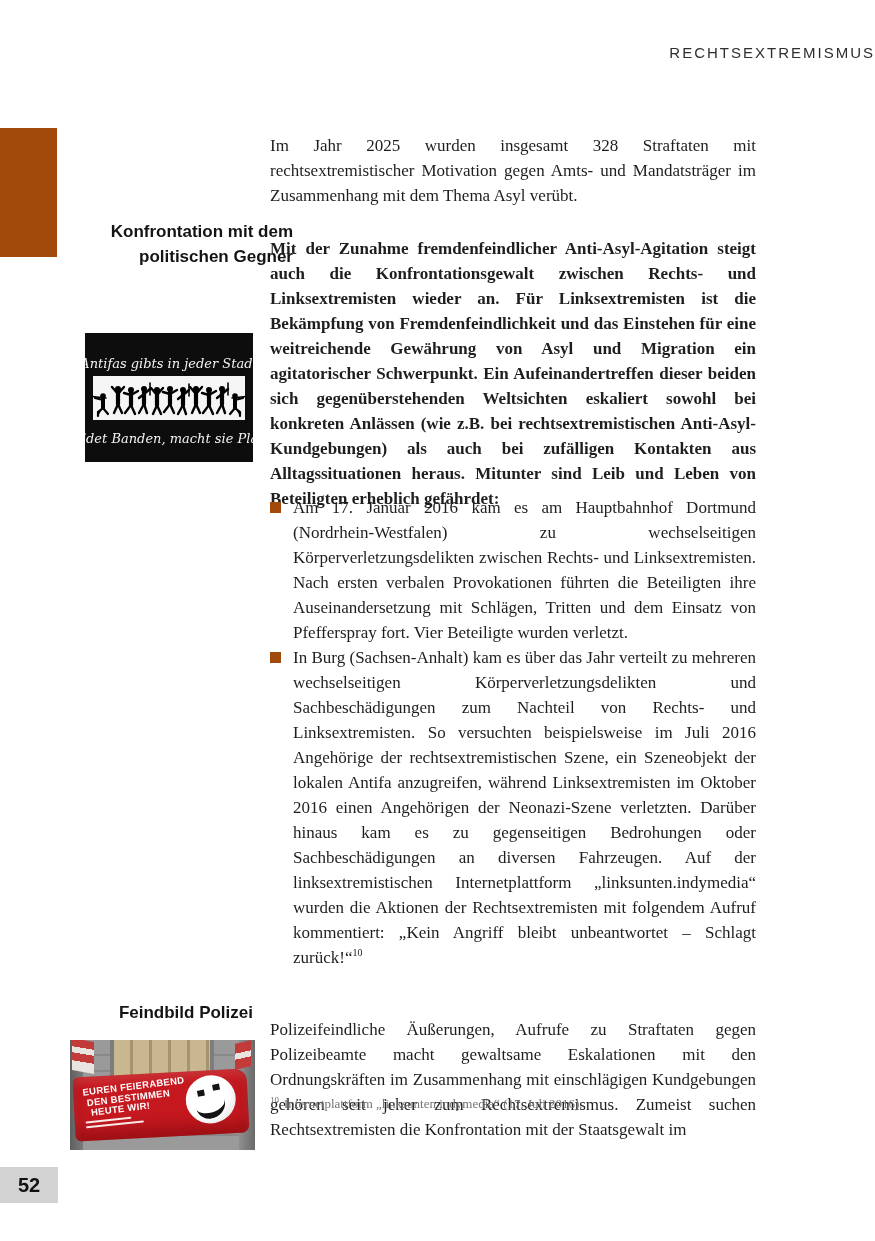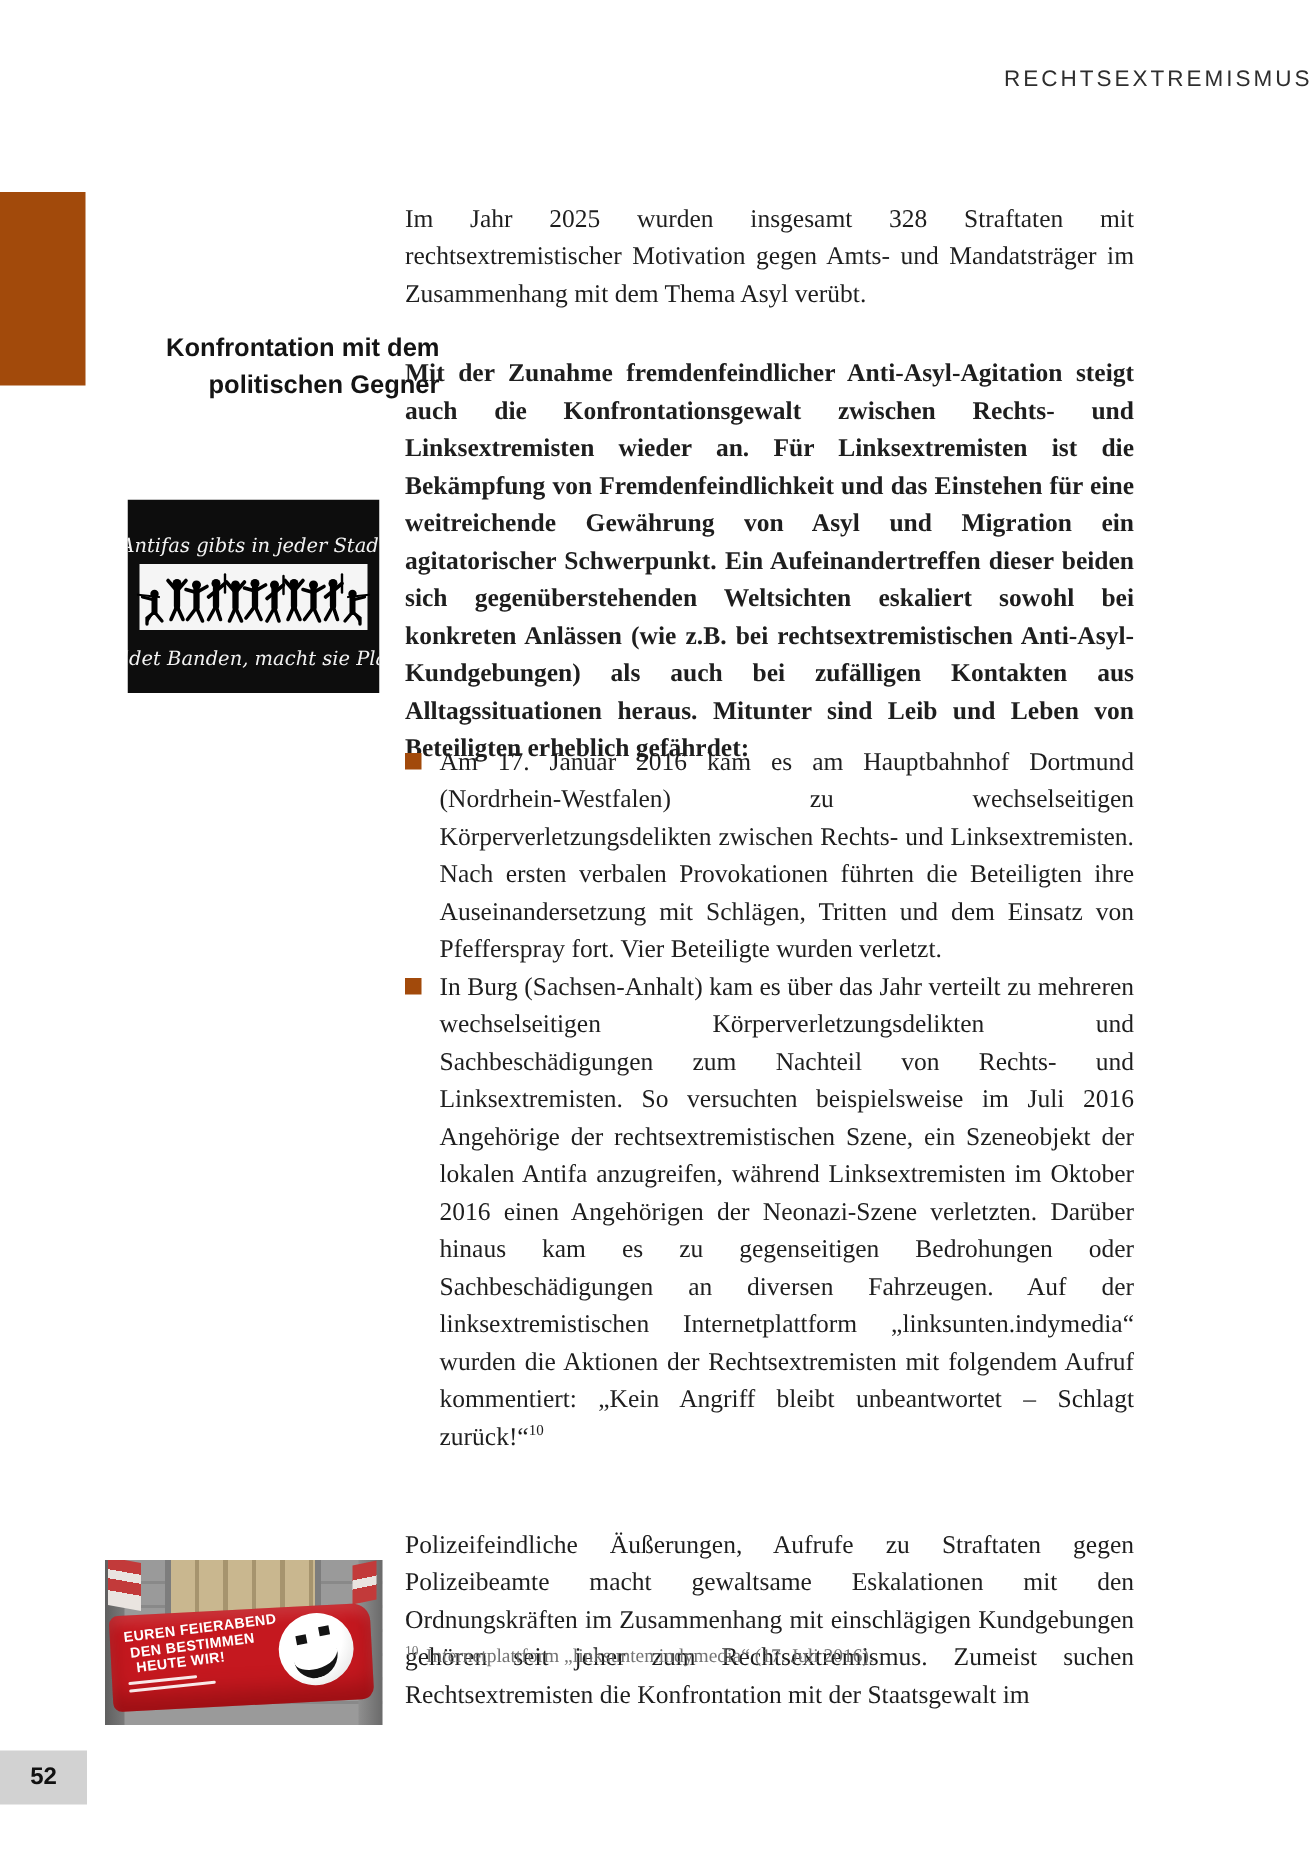--- a/index.html
+++ b/index.html
@@ -37,21 +37,21 @@
   .btext sup { font-size:10px; line-height:0; vertical-align:super; }
 
   .footnote {
     position:absolute; left:270px; top:1092px; width:486px;
     font-size:13px; line-height:17px; color:#737373;
   }
   .footnote sup { font-size:9px; vertical-align:super; margin-right:5px; }
 
   .pagenum {
     position:absolute; left:0; top:1167px; width:58px; height:36px; background:#d2d2d2;
-    font-family:"Liberation Sans", sans-serif; font-weight:bold; font-size:16px; color:#111;
+    font-family:"Liberation Sans", sans-serif; font-weight:bold; font-size:20px; color:#111;
     display:flex; align-items:center; justify-content:center;
   }
 
   
   .fig1 { position:absolute; left:85px; top:333px; width:168px; height:129px; margin:0; }
   .fig1 svg { display:block; }
 
   
   .fig2 { position:absolute; left:70px; top:1040px; width:185px; height:110px; margin:0; overflow:hidden;
           background:repeating-linear-gradient(180deg,#9a9a9a 0 14px,#898989 14px 16px); }
@@ -161,20 +161,21 @@
     <li>
       <span class="sq"></span>
       <span class="btext"><span>Am 17. Januar 2016 kam es am Hauptbahnhof Dortmund (Nordrhein-Westfalen) zu wechselseitigen Körperverletzungsdelikten zwischen Rechts- und Linksextremisten. Nach ersten verbalen Provokationen führten die Beteiligten ihre Auseinandersetzung mit Schlägen, Tritten und dem Einsatz von Pfefferspray fort. Vier Beteiligte wurden verletzt.</span></span>
     </li>
     <li>
       <span class="sq"></span>
       <span class="btext"><span>In Burg (Sachsen-Anhalt) kam es über das Jahr verteilt zu mehreren wechselseitigen Körperverletzungsdelikten und Sachbeschädigungen zum Nachteil von Rechts- und Linksextremisten. So versuchten beispielsweise im Juli 2016 Angehörige der rechtsextremistischen Szene, ein Szeneobjekt der lokalen Antifa anzugreifen, während Linksextremisten im Oktober 2016 einen Angehörigen der Neonazi-Szene verletzten. Darüber hinaus kam es zu gegenseitigen Bedrohungen oder Sachbeschädigungen an diversen Fahrzeugen. Auf der linksextremistischen Internetplattform „linksunten.indymedia“ wurden die Aktionen der Rechtsextremisten mit folgendem Aufruf kommentiert: „Kein Angriff bleibt unbeantwortet – Schlagt zurück!“</span><sup>10</sup></span>
     </li>
   </ul>
 
+  <div class="margin-label l2">Feindbild Polizei</div>
 
   <p class="body-text p3">Polizeifeindliche Äußerungen, Aufrufe zu Straftaten gegen Polizeibeamte macht gewaltsame Eskalationen mit den Ordnungskräften im Zusammenhang mit einschlägigen Kundgebungen gehören seit jeher zum Rechtsextremismus. Zumeist suchen Rechtsextremisten die Konfrontation mit der Staatsgewalt im</p>
 
   <figure class="fig2">
     <div class="window"></div>
     <div class="edge-l"></div>
     <div class="edge-r"></div>
     <div class="flag-tl"></div>
     <div class="flag-tr"></div>
     <div class="banner">

